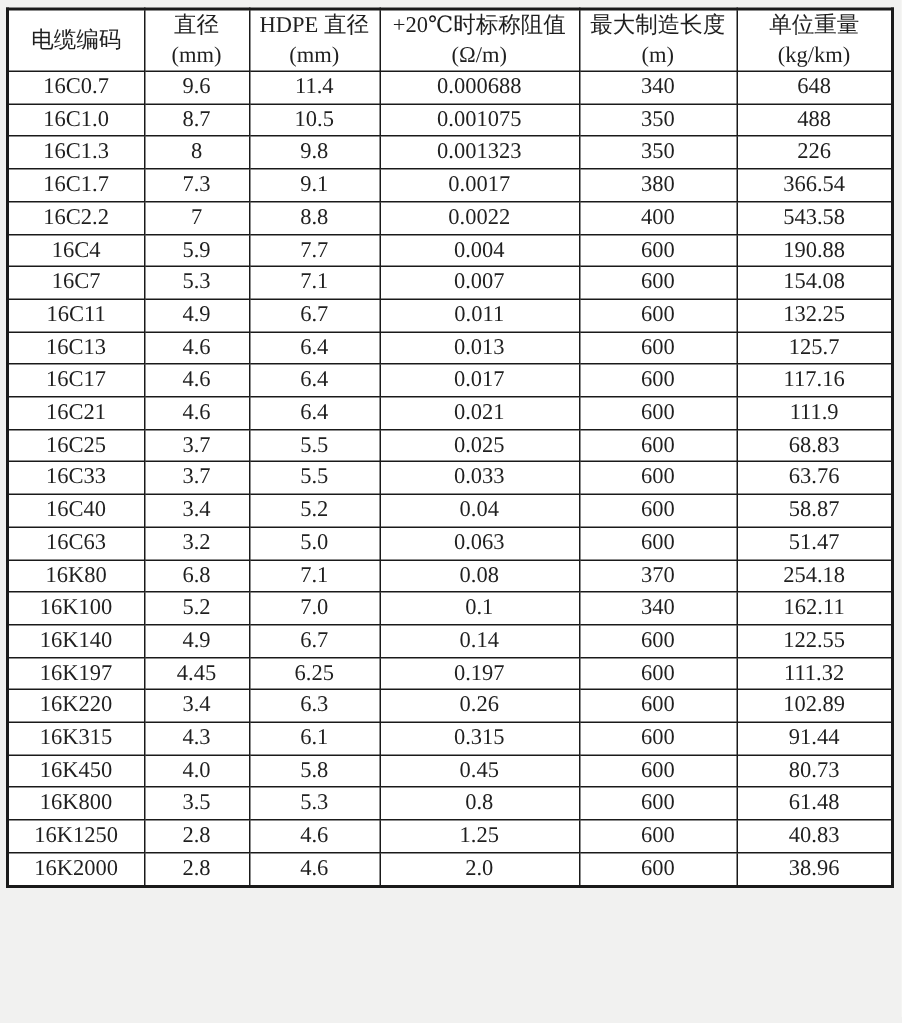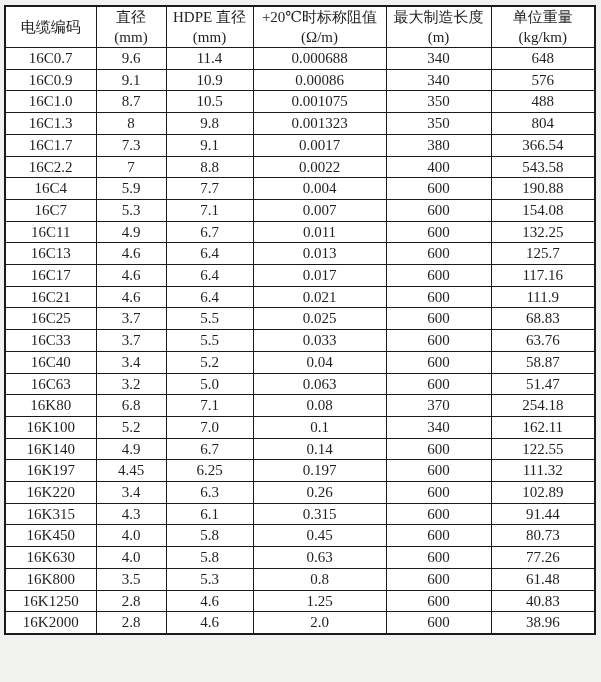--- a/index.html
+++ b/index.html
@@ -95,42 +95,34 @@
     <tbody>
         <tr>
           <td>16C0.7</td>
           <td>9.6</td>
           <td>11.4</td>
           <td>0.000688</td>
           <td>340</td>
           <td>648</td>
         </tr>
         <tr>
-          <td>16C0.9</td>
-          <td>9.1</td>
-          <td>10.9</td>
-          <td>0.00086</td>
-          <td>340</td>
-          <td>576</td>
-        </tr>
-        <tr>
           <td>16C1.0</td>
           <td>8.7</td>
           <td>10.5</td>
           <td>0.001075</td>
           <td>350</td>
           <td>488</td>
         </tr>
         <tr>
           <td>16C1.3</td>
           <td>8</td>
           <td>9.8</td>
           <td>0.001323</td>
           <td>350</td>
-          <td>804</td>
+          <td>226</td>
         </tr>
         <tr>
           <td>16C1.7</td>
           <td>7.3</td>
           <td>9.1</td>
           <td>0.0017</td>
           <td>380</td>
           <td>366.54</td>
         </tr>
         <tr>
@@ -271,28 +263,20 @@
         </tr>
         <tr>
           <td>16K450</td>
           <td>4.0</td>
           <td>5.8</td>
           <td>0.45</td>
           <td>600</td>
           <td>80.73</td>
         </tr>
         <tr>
-          <td>16K630</td>
-          <td>4.0</td>
-          <td>5.8</td>
-          <td>0.63</td>
-          <td>600</td>
-          <td>77.26</td>
-        </tr>
-        <tr>
           <td>16K800</td>
           <td>3.5</td>
           <td>5.3</td>
           <td>0.8</td>
           <td>600</td>
           <td>61.48</td>
         </tr>
         <tr>
           <td>16K1250</td>
           <td>2.8</td>

